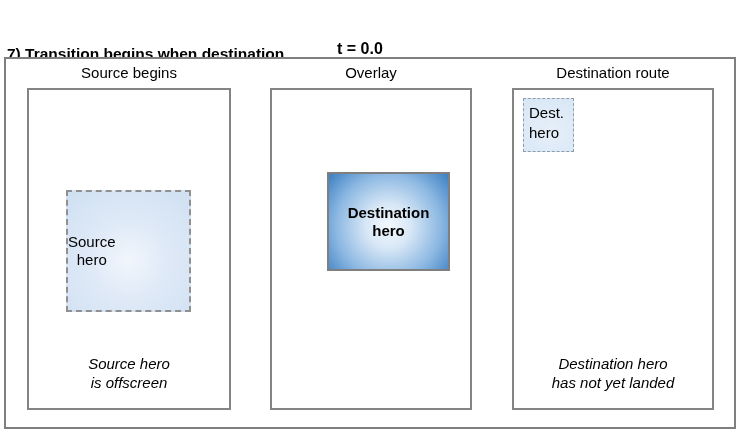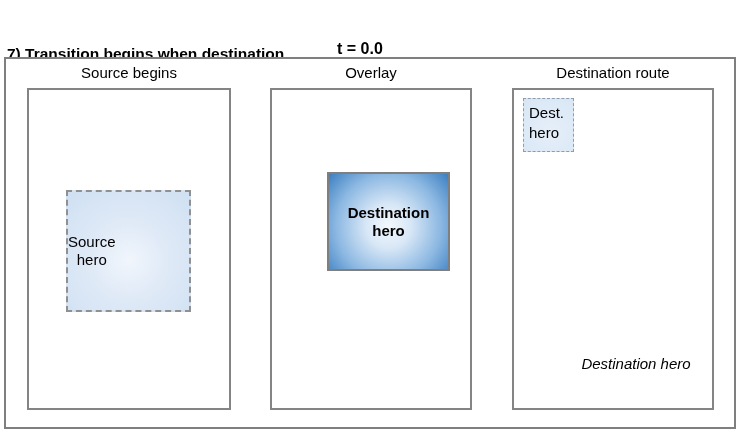--- a/index.html
+++ b/index.html
@@ -109,21 +109,21 @@
   }
 
   .caption {
     top: 354px;
     font-size: 15px;
     font-style: italic;
     line-height: 19px;
     text-align: center;
   }
   .cap1 { left: 27px;  width: 204px; }
-  .cap3 { left: 499px; width: 202px; padding-left: 36px; }
+  .cap3 { left: 512px; width: 202px; }
 </style>
 </head>
 <body>
 
 <div class="stage">
 
   <div class="abs title">
     <div>7) Transition begins when destination</div>
     <div>route is pushed to Navigator</div>
   </div>
@@ -152,18 +152,23 @@
       <div>Destination</div>
       <div>hero</div>
     </div>
   </div>
 
   <div class="abs dest-hero-small">
     <div>Dest.</div>
     <div>hero</div>
   </div>
 
+  <div class="abs caption cap1">
+    <div>Source hero</div>
+    <div>is offscreen</div>
+  </div>
 
   <div class="abs caption cap3">
     <div>Destination hero</div>
+    <div>has not yet landed</div>
   </div>
 
 </div>
 
 </body></html>

